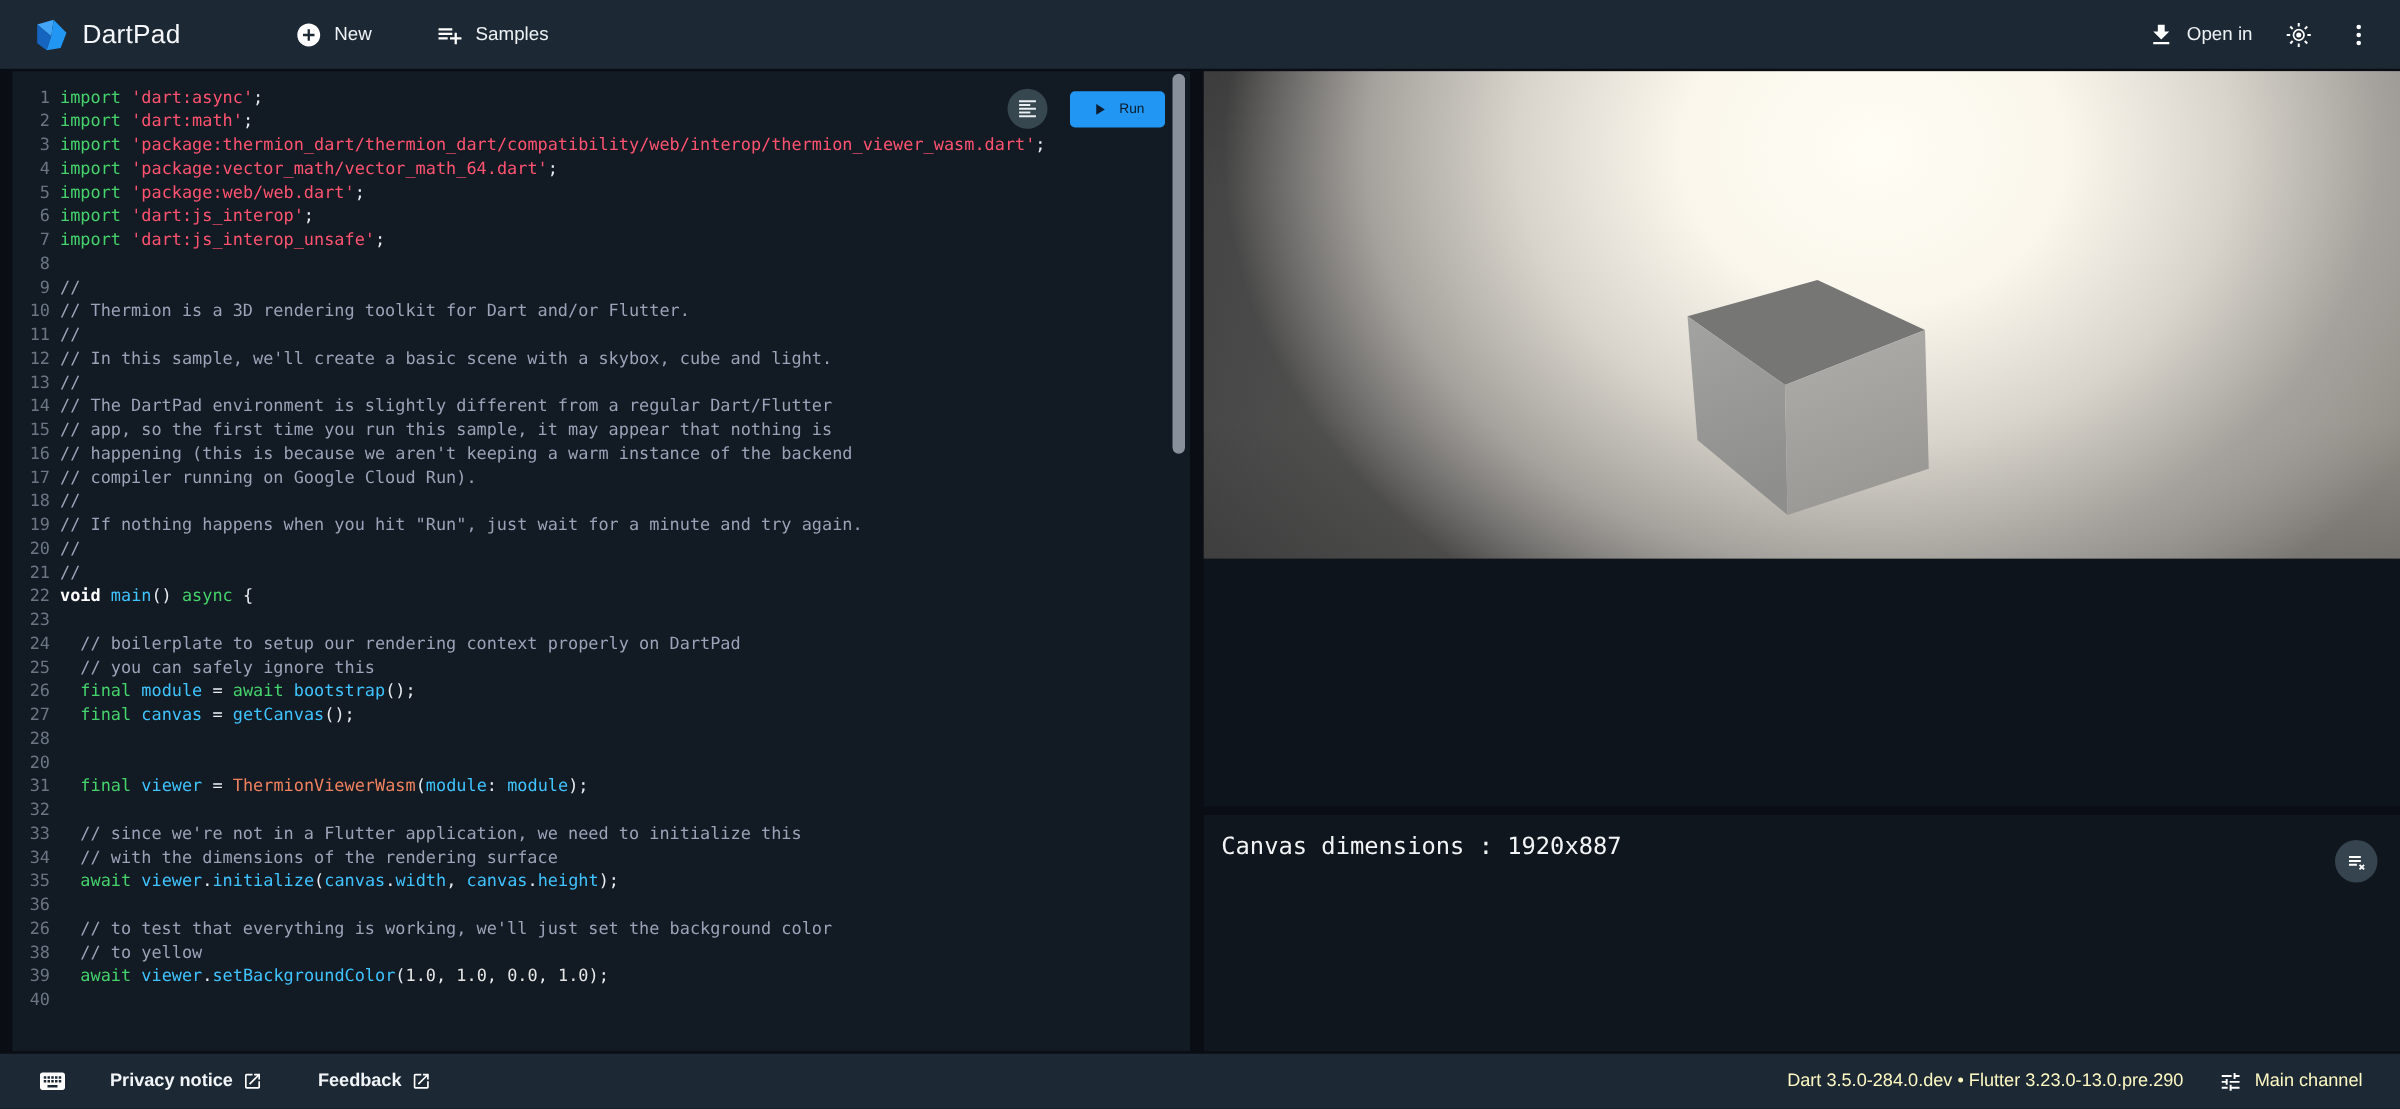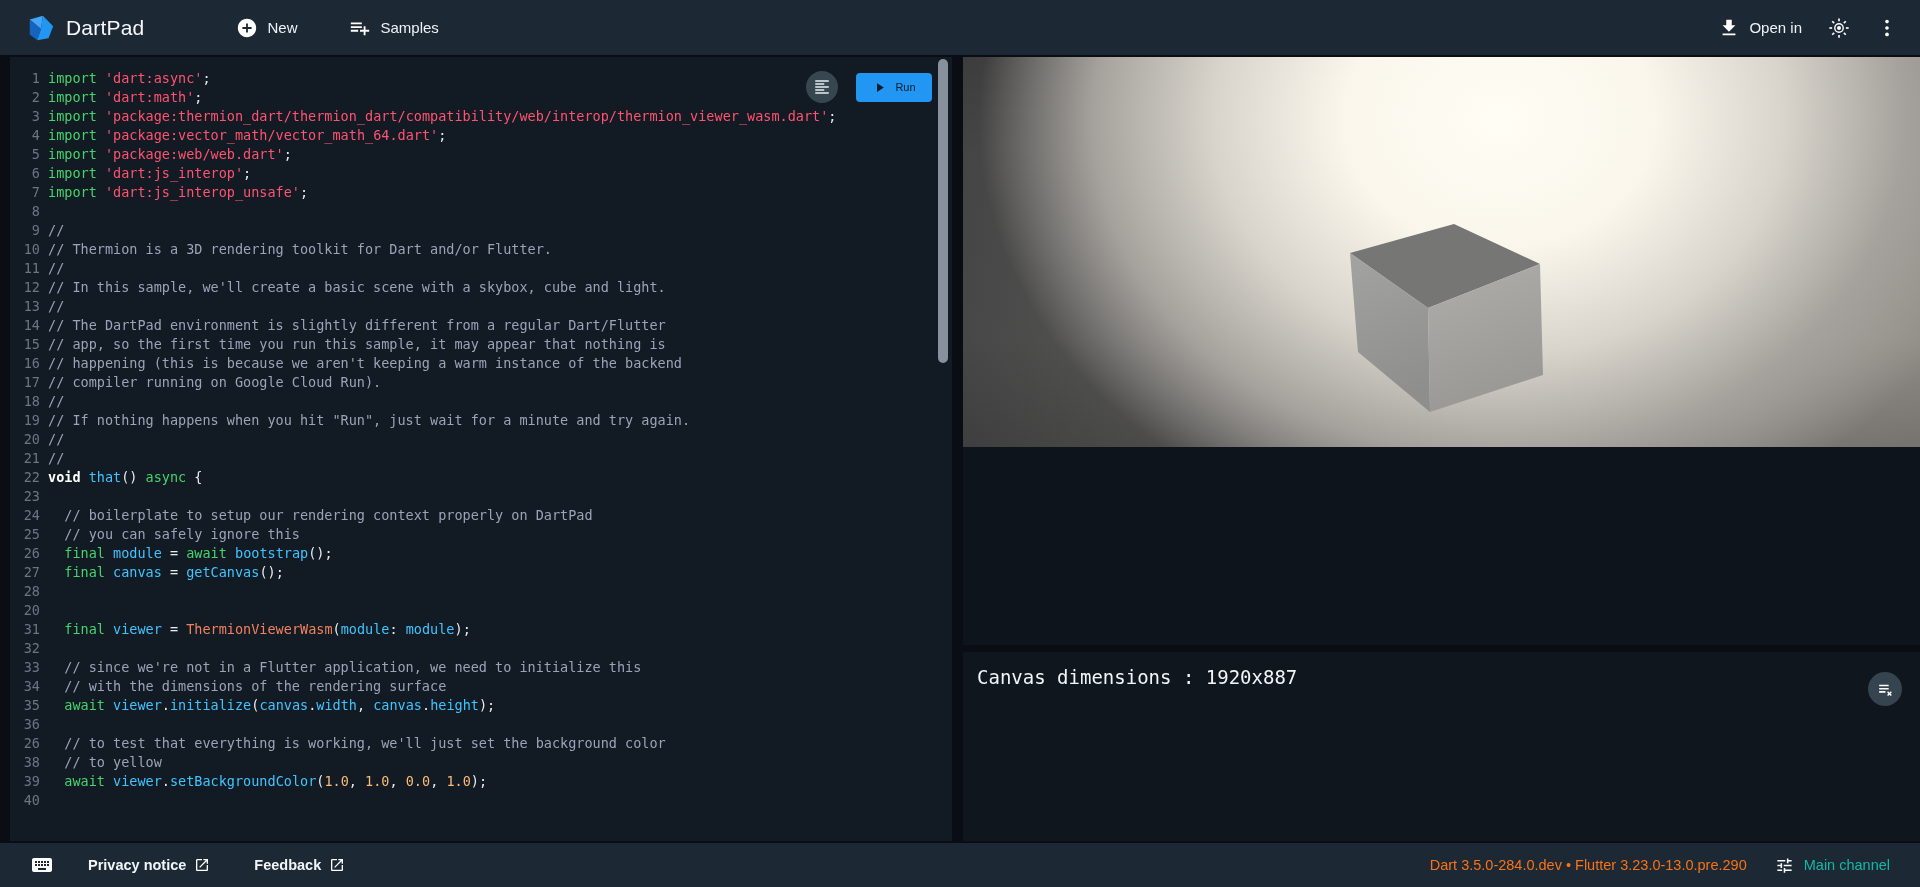--- a/index.html
+++ b/index.html
@@ -26,21 +26,21 @@
   .code-lines { position:absolute; top:12px; left:0; right:12px;
     font-family:"DejaVu Sans Mono", monospace; font-size:13.5px; line-height:19px; }
   .cl { display:flex; white-space:pre; }
   .ln { width:30px; flex:none; text-align:right; color:#6b7684; user-select:none; }
   .lc { padding-left:8px; }
   .tk-k { color:#45d36c; }
   .tk-s { color:#ff5370; }
   .tk-c { color:#9ba3b8; }
   .tk-i { color:#40c4ff; }
   .tk-t { color:#f0825f; }
-  .tk-n { color:#fdba74; }
+  .tk-n { color:#e5e5e5; }
   .tk-p { color:#e8ecf1; }
   .tk-b { color:#ffffff; font-weight:bold; }
 
   .scroll-thumb { position:absolute; right:4px; top:2px; width:10px; height:304px;
     background:#87909b; border-radius:5px; }
 
   .editor-actions { position:absolute; top:14px; right:20px; display:flex;
     align-items:center; gap:18px; }
   .format-btn { width:32px; height:32px; border-radius:50%; border:none; cursor:pointer;
     background:#37474f; display:flex; align-items:center; justify-content:center; }
@@ -75,23 +75,23 @@
   .status-bar { position:absolute; bottom:0; left:0; width:1920px; height:44px;
     background:#1c2834; display:flex; align-items:center; padding:0 30px; }
   .kb-btn { background:none; border:none; cursor:pointer; display:flex; }
   .kb-btn svg { width:24px; height:24px; fill:#ffffff; }
   .foot-link { display:flex; align-items:center; gap:8px; background:none; border:none;
     color:#f2f5f7; font-size:14.5px; font-weight:700; font-family:inherit; cursor:pointer; }
   .foot-link svg { width:16px; height:16px; fill:#ffffff; }
   .lnk-privacy { margin-left:34px; }
   .lnk-feedback { margin-left:44px; }
   .foot-right { margin-left:auto; display:flex; align-items:center; gap:28px; }
-  .versions { color:#f97316; font-size:14.5px; }
+  .versions { color:#fef9c3; font-size:14.5px; }
   .channel-btn { display:flex; align-items:center; gap:10px; background:none; border:none;
-    color:#14b8a6; font-size:14.5px; font-weight:500; font-family:inherit; cursor:pointer; }
+    color:#fef9c3; font-size:14.5px; font-weight:500; font-family:inherit; cursor:pointer; }
   .channel-btn svg { width:19px; height:19px; fill:#ffffff; }
 </style>
 </head>
 <body>
 
 <header class="app-header">
   <svg class="h-logo" viewBox="0 0 32 32">
     <polygon fill="#42a5f5" points="4,7 18,3 16,17"></polygon>
     <polygon fill="#1565c0" points="4,7 4,23 12,29 16,17"></polygon>
     <polygon fill="#2196f3" points="16,17 18,3 29,14 24,27 12,29"></polygon>
@@ -161,21 +161,21 @@
       <div class="cl"><span class="ln">12</span><span class="lc"><span class="tk-c">// In this sample, we'll create a basic scene with a skybox, cube and light.</span></span></div>
       <div class="cl"><span class="ln">13</span><span class="lc"><span class="tk-c">//</span></span></div>
       <div class="cl"><span class="ln">14</span><span class="lc"><span class="tk-c">// The DartPad environment is slightly different from a regular Dart/Flutter</span></span></div>
       <div class="cl"><span class="ln">15</span><span class="lc"><span class="tk-c">// app, so the first time you run this sample, it may appear that nothing is</span></span></div>
       <div class="cl"><span class="ln">16</span><span class="lc"><span class="tk-c">// happening (this is because we aren't keeping a warm instance of the backend</span></span></div>
       <div class="cl"><span class="ln">17</span><span class="lc"><span class="tk-c">// compiler running on Google Cloud Run).</span></span></div>
       <div class="cl"><span class="ln">18</span><span class="lc"><span class="tk-c">//</span></span></div>
       <div class="cl"><span class="ln">19</span><span class="lc"><span class="tk-c">// If nothing happens when you hit "Run", just wait for a minute and try again.</span></span></div>
       <div class="cl"><span class="ln">20</span><span class="lc"><span class="tk-c">//</span></span></div>
       <div class="cl"><span class="ln">21</span><span class="lc"><span class="tk-c">//</span></span></div>
-      <div class="cl"><span class="ln">22</span><span class="lc"><span class="tk-b">void</span><span class="tk-p"> </span><span class="tk-i">that</span><span class="tk-p">() </span><span class="tk-k">async</span><span class="tk-p"> {</span></span></div>
+      <div class="cl"><span class="ln">22</span><span class="lc"><span class="tk-b">void</span><span class="tk-p"> </span><span class="tk-i">main</span><span class="tk-p">() </span><span class="tk-k">async</span><span class="tk-p"> {</span></span></div>
       <div class="cl"><span class="ln">23</span><span class="lc"></span></div>
       <div class="cl"><span class="ln">24</span><span class="lc"><span class="tk-c">  // boilerplate to setup our rendering context properly on DartPad</span></span></div>
       <div class="cl"><span class="ln">25</span><span class="lc"><span class="tk-c">  // you can safely ignore this</span></span></div>
       <div class="cl"><span class="ln">26</span><span class="lc"><span class="tk-p">  </span><span class="tk-k">final</span><span class="tk-p"> </span><span class="tk-i">module</span><span class="tk-p"> = </span><span class="tk-k">await</span><span class="tk-p"> </span><span class="tk-i">bootstrap</span><span class="tk-p">();</span></span></div>
       <div class="cl"><span class="ln">27</span><span class="lc"><span class="tk-p">  </span><span class="tk-k">final</span><span class="tk-p"> </span><span class="tk-i">canvas</span><span class="tk-p"> = </span><span class="tk-i">getCanvas</span><span class="tk-p">();</span></span></div>
       <div class="cl"><span class="ln">28</span><span class="lc"></span></div>
       <div class="cl"><span class="ln">20</span></div>
       <div class="cl"><span class="ln">31</span><span class="lc"><span class="tk-p">  </span><span class="tk-k">final</span><span class="tk-p"> </span><span class="tk-i">viewer</span><span class="tk-p"> = </span><span class="tk-t">ThermionViewerWasm</span><span class="tk-p">(</span><span class="tk-i">module</span><span class="tk-p">: </span><span class="tk-i">module</span><span class="tk-p">);</span></span></div>
       <div class="cl"><span class="ln">32</span><span class="lc"></span></div>
       <div class="cl"><span class="ln">33</span><span class="lc"><span class="tk-c">  // since we're not in a Flutter application, we need to initialize this</span></span></div>

